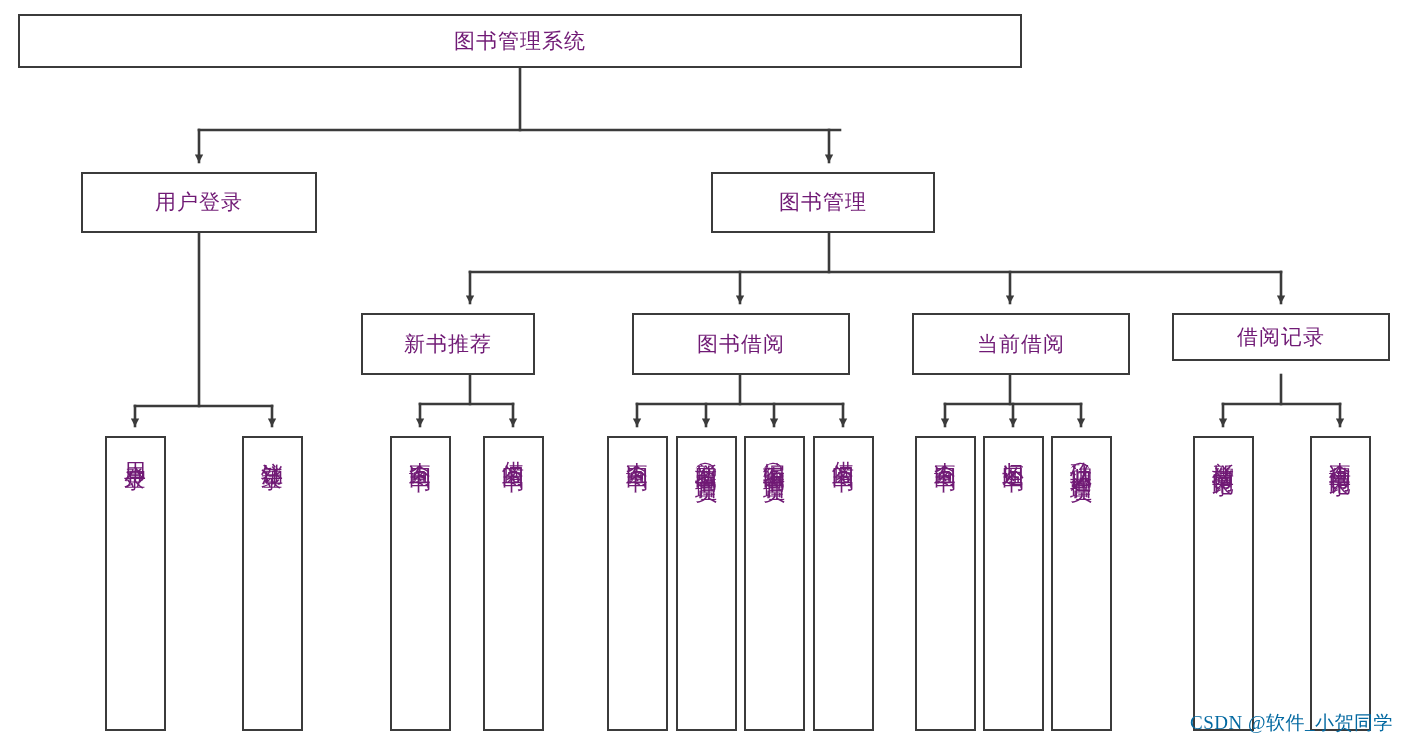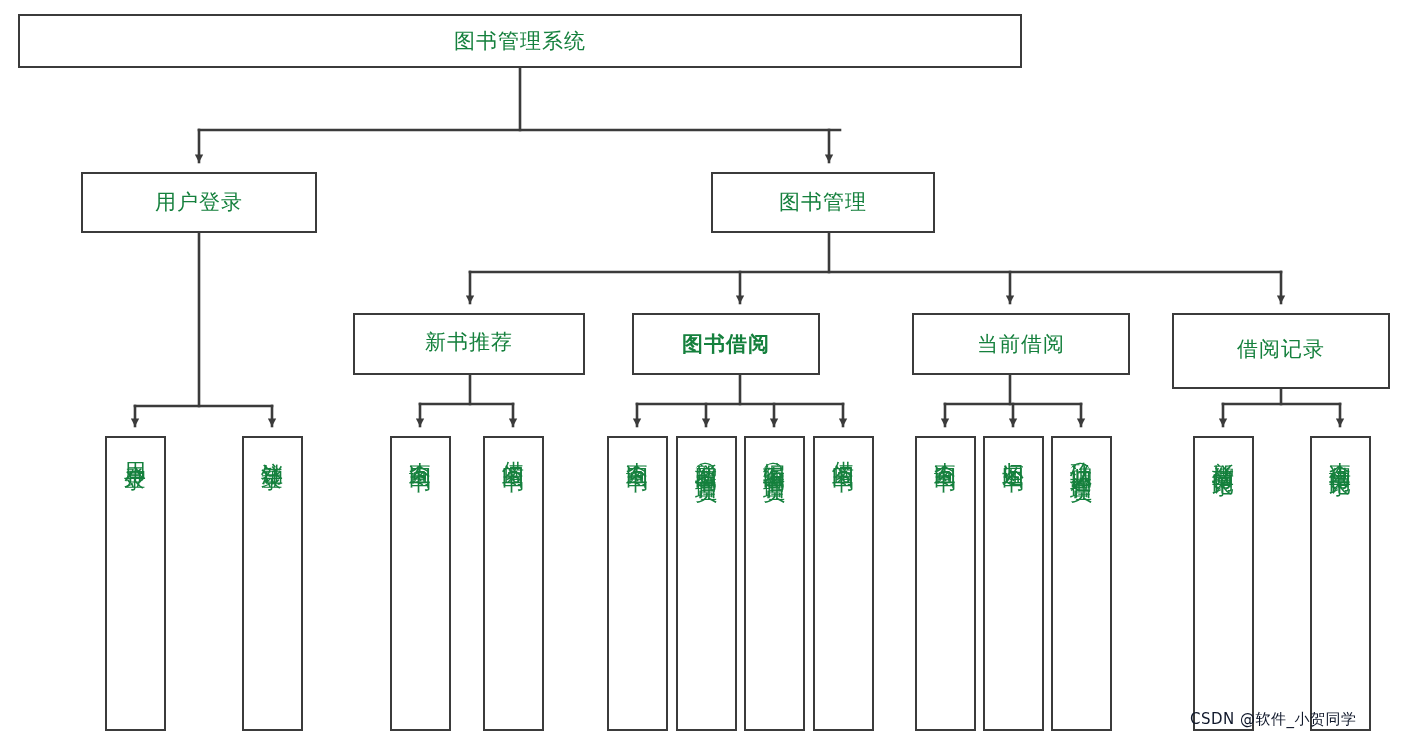--- a/index.html
+++ b/index.html
@@ -21,21 +21,21 @@
     display:flex;
     align-items:center;
     justify-content:center;
     color:#3a3a3a;
   }
   .node .lbl{
     font-size:21px;
     line-height:1.15;
     letter-spacing:1px;
     white-space:nowrap;
-    color:#15803d;
+    color:#701a75;
   }
   .node.horiz .lbl{
     writing-mode:horizontal-tb;
   }
   
   .node.vert{
     align-items:flex-start;
     justify-content:center;
     padding-top:6px;
   }
@@ -45,25 +45,26 @@
     font-size:22px;
     line-height:1.05;
     letter-spacing:3px;
     white-space:nowrap;
   }
 
   #watermark{
     position:absolute;
     left:1190px;
     top:710px;
-    font-size:15px;
-    color:#0f172a;
+    font-size:19px;
+    color:#0369a1;
     white-space:nowrap;
     letter-spacing:0.5px;
     pointer-events:none;
+    font-family:Liberation Serif, serif;
   }
 </style>
 </head>
 <body>
 
 <div id="diagram">
 
   <svg id="edges" viewBox="0 0 1405 747" xmlns="http://www.w3.org/2000/svg">
     <defs>
       <marker id="arrow" markerWidth="9" markerHeight="9" refX="4.5" refY="7.6" orient="0" markerUnits="userSpaceOnUse">
@@ -119,33 +120,33 @@
   </div>
 
   <div class="node horiz" style="left:81px;top:172px;width:236px;height:61px;">
     <span class="lbl">用户登录</span>
   </div>
 
   <div class="node horiz" style="left:711px;top:172px;width:224px;height:61px;">
     <span class="lbl">图书管理</span>
   </div>
 
-  <div class="node horiz" style="left:353px;top:313px;width:232px;height:62px;font-family:Liberation Mono, monospace;">
+  <div class="node horiz" style="left:361px;top:313px;width:174px;height:62px;">
     <span class="lbl">新书推荐</span>
   </div>
 
-  <div class="node horiz" style="left:632px;top:313px;width:188px;height:62px;font-weight:bold;">
+  <div class="node horiz" style="left:632px;top:313px;width:218px;height:62px;">
     <span class="lbl">图书借阅</span>
   </div>
 
   <div class="node horiz" style="left:902px;top:313px;width:218px;height:62px;margin-left:10px;">
     <span class="lbl">当前借阅</span>
   </div>
 
-  <div class="node horiz" style="left:1172px;top:313px;width:218px;height:76px;font-family:Liberation Mono, monospace;">
+  <div class="node horiz" style="left:1172px;top:313px;width:218px;height:48px;">
     <span class="lbl">借阅记录</span>
   </div>
 
   <div class="node vert" style="left:105px;top:436px;width:61px;height:295px;">
     <span class="lbl">用户登录</span>
   </div>
 
   <div class="node vert" style="left:242px;top:436px;width:61px;height:295px;">
     <span class="lbl">注销登录</span>
   </div>

